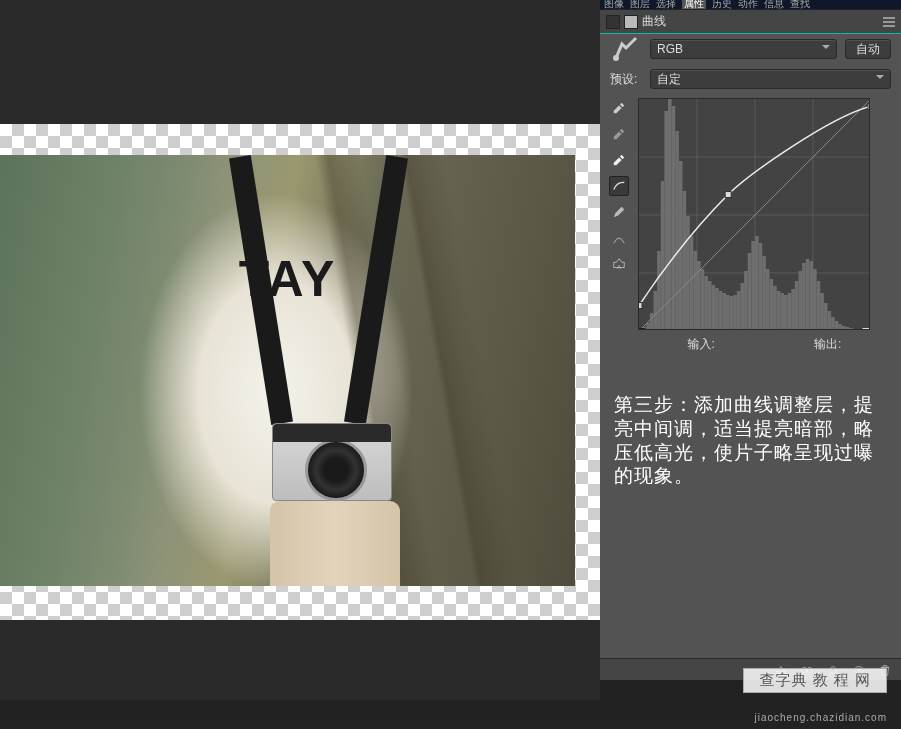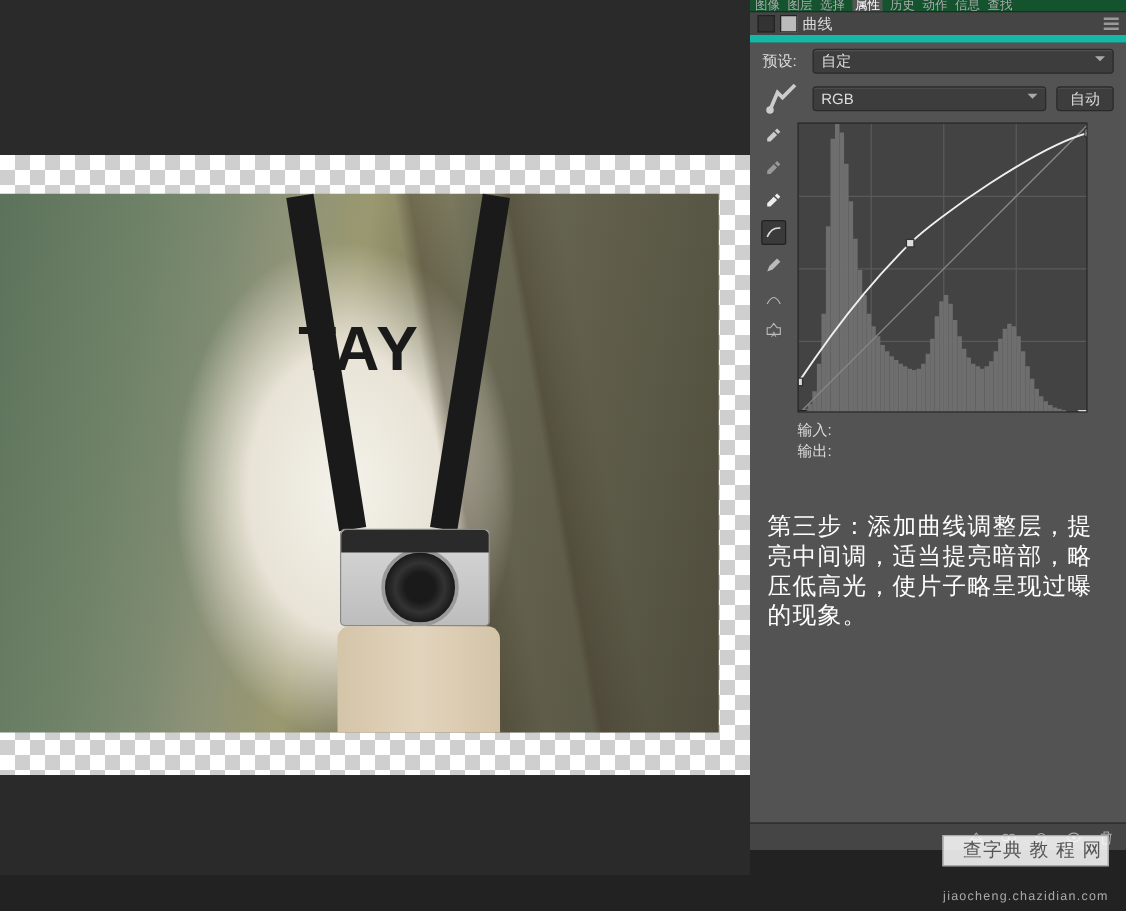--- a/index.html
+++ b/index.html
@@ -27,24 +27,24 @@
 .photo::after { content:"TAY"; position:absolute; left:50%; top:22%; transform:translateX(-50%); font-weight:900; font-size:50px; color:#1a1a1a; font-family:Arial,sans-serif; letter-spacing:2px; }
 .strap { position:absolute; width:22px; height:270px; background:#1a1a1a; top:0; }
 .strap.l { left:250px; transform:rotate(-9deg); }
 .strap.r { left:365px; transform:rotate(9deg); }
 .camera { position:absolute; left:272px; top:268px; width:120px; height:78px; background:linear-gradient(#d8d8d8,#bdbdbd); border-radius:4px; border:1px solid #888; }
 .camera::before { content:""; position:absolute; left:32px; top:15px; width:56px; height:56px; background:radial-gradient(circle,#1a1a1a 30%,#333 50%,#1a1a1a 70%); border-radius:50%; border:3px solid #999; }
 .camera::after { content:""; position:absolute; left:0; top:0; width:100%; height:18px; background:#2a2a2a; border-radius:4px 4px 0 0; }
 .legs { position:absolute; left:270px; top:346px; width:130px; height:85px; background:linear-gradient(90deg,#d4c4a8,#e2d4bc,#d4c4a8); border-radius:10px 10px 0 0; }
 
 .panel { position: absolute; left: 600px; top: 0; width: 301px; height: 680px; background: #535353; color: #ccc; font-size: 12px; }
-.menubar { height: 10px; background: #14532d; border-bottom: 1px solid #222; display:flex; align-items:center; padding:0 4px; gap:6px; font-size:10px; color:#aaa; overflow:hidden; }
+.menubar { height: 10px; background: #0f172a; border-bottom: 1px solid #222; display:flex; align-items:center; padding:0 4px; gap:6px; font-size:10px; color:#aaa; overflow:hidden; }
 .menubar span { border-bottom:1px solid transparent; }
 .menubar .active { background:#555; color:#fff; padding:0 2px; }
-.tabbar { height: 24px; background: #454545; display: flex; align-items: center; padding: 0 6px; border-bottom: 6px solid #14b8a6; }
+.tabbar { height: 24px; background: #454545; display: flex; align-items: center; padding: 0 6px; border-bottom: 1px solid #14b8a6; }
 .tab-icon { width:14px; height:14px; margin-right:4px; background:#333; border:1px solid #222; }
 .tab-icon.b { background:#bbb; }
 .tab-label { color: #ddd; font-size:12px; }
 .tab-opts { margin-left:auto; width:12px; height:10px; display:flex; flex-direction:column; justify-content:space-between; }
 .tab-opts span { height:2px; background:#999; }
 
 .prop-row { height: 30px; display: flex; align-items: center; padding: 0 10px; gap:8px; }
 .prop-label { color:#ddd; width:32px; }
 .dropdown { flex:1; height:20px; background:#3d3d3d; border:1px solid #2a2a2a; border-radius:3px; display:flex; align-items:center; padding:0 6px; color:#ddd; box-shadow:inset 0 1px 0 rgba(255,255,255,.1); cursor:pointer; position:relative; }
 .dropdown::after { content:""; position:absolute; right:6px; top:50%; transform:translateY(-50%); border:4px solid transparent; border-top-color:#aaa; }
@@ -59,29 +59,29 @@
 .curve-graph { width: 232px; height: 232px; background: #434343; border: 1px solid #2a2a2a; position: relative; overflow:hidden; }
 .grid line { stroke:#5a5a5a; stroke-width:1; }
 .histo { fill:#6e6e6e; }
 .diag { stroke:#888; stroke-width:1; }
 .curve { stroke:#eee; stroke-width:1.5; fill:none; }
 .pt { fill:#ddd; stroke:#333; stroke-width:1; }
 .black-slider, .white-slider { position:absolute; bottom:-9px; width:0; height:0; border:5px solid transparent; }
 .black-slider { left:-3px; border-top-color:#222; }
 .white-slider { right:-3px; border-top-color:#ddd; }
 
-.io-row { display:flex; justify-content:space-around; padding:6px 10px 0 38px; color:#ddd; font-size:12px;flex-direction:column; }
+.io-row { display:flex; justify-content:space-around; padding:6px 10px 0 38px; color:#ddd; font-size:12px; }
 .instr { padding: 40px 14px 0 14px; color:#fff; font-size:19px; line-height:1.25; font-family:Liberation Serif, serif; letter-spacing:1px; }
 
 .panel-footer { position:absolute; bottom:0; left:0; right:0; height:22px; background:#454545; border-top:1px solid #2a2a2a; display:flex; align-items:center; justify-content:flex-end; gap:10px; padding:0 8px; }
 .ficon { width:16px; height:14px; display:flex; align-items:center; justify-content:center; color:#aaa; cursor:pointer; }
 .ficon svg { width:14px; height:14px; }
 
 .watermark { position:absolute; right:14px; bottom:6px; text-align:right; }
-.wm-main { background:rgba(255,255,255,.85); color:#555; font-size:15px; padding:2px 4px; font-family:"SimHei",sans-serif; border:1px solid #aaa; letter-spacing:1px; }
+.wm-main { background:rgba(255,255,255,.85); color:#555; font-size:15px; padding:2px 15px; font-family:"SimHei",sans-serif; border:1px solid #aaa; letter-spacing:1px; }
 .wm-sub { color:#aaa; font-size:10px; letter-spacing:1px; margin-top:19px; }
 </style>
 </head>
 <body>
 
 <div class="workspace">
   <div class="canvas-area">
     <div class="checker"></div>
     <div class="photo">
       <div class="strap l"></div>
@@ -109,38 +109,38 @@
     <div class="tab-icon b"></div>
     <span class="tab-label">曲线</span>
     <div class="tab-opts">
         <span></span>
         <span></span>
         <span></span>
       </div>
   </div>
 
   <div class="prop-row">
-    <span class="prop-label">预设:</span>
-    <div class="dropdown">
-      <span>自定</span>
-    </div>
-  </div>
-
-  <div class="prop-row">
     <span class="prop-label">
       <svg viewBox="0 0 16 16">
           <path d="M3 13 L6 6 L8 8 L13 3" stroke="#ccc" fill="none" stroke-width="1.5"></path>
           <circle cx="3" cy="13" r="1.5" fill="#ccc"></circle>
         </svg>
     </span>
     <div class="dropdown">
       <span>RGB</span>
     </div>
     <div class="btn">
       <span>自动</span>
+    </div>
+  </div>
+
+  <div class="prop-row">
+    <span class="prop-label">预设:</span>
+    <div class="dropdown">
+      <span>自定</span>
     </div>
   </div>
 
   <div class="curves-box">
     <div class="toolcol">
       <div class="tool">
           <svg viewBox="0 0 16 16">
             <path d="M11 2l3 3-2 2-3-3zM8 5l3 3-6 6H2v-3z" fill="#ccc"></path>
           </svg>
         </div>

